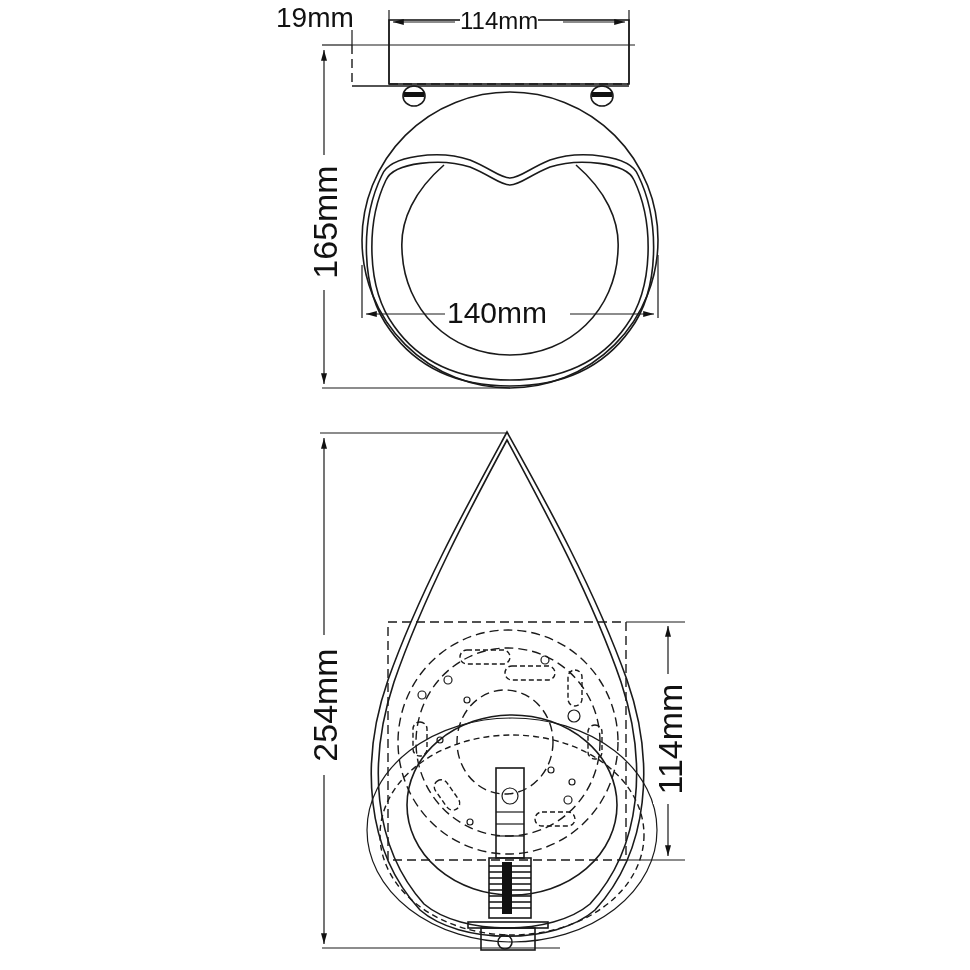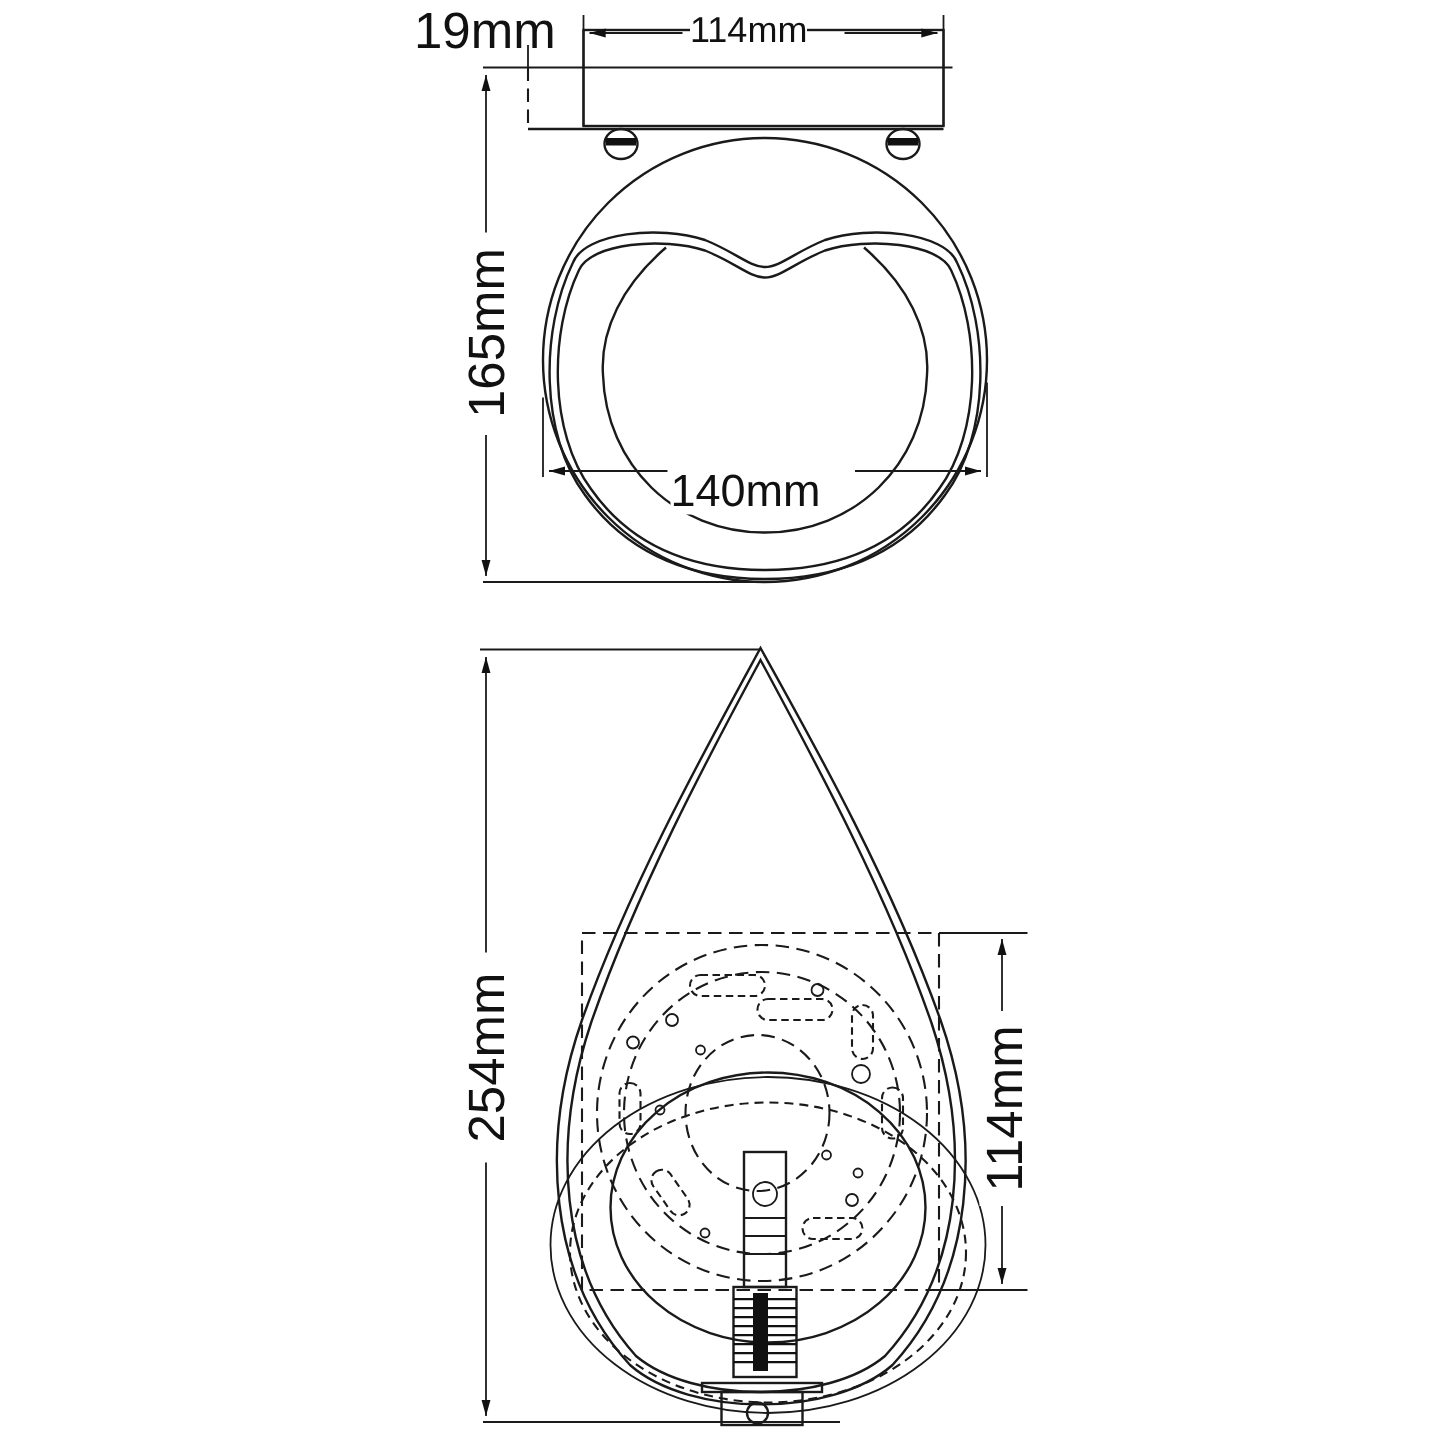--- a/index.html
+++ b/index.html
@@ -129,18 +129,18 @@
     <line x1="324" y1="640" x2="324" y2="438" class="thin" marker-end="url(#arr)"></line>
     <line x1="324" y1="770" x2="324" y2="944" class="thin" marker-end="url(#arr)"></line>
 
     <line x1="626" y1="622" x2="685" y2="622" class="thin"></line>
     <line x1="626" y1="860" x2="685" y2="860" class="thin"></line>
     <line x1="668" y1="680" x2="668" y2="626" class="thin" marker-end="url(#arr)"></line>
     <line x1="668" y1="800" x2="668" y2="856" class="thin" marker-end="url(#arr)"></line>
   </g>
 </svg>
 
-<div class="lbl" style="left:276px; top:4px; font-size:34px; background:transparent;">19mm</div>
+<div class="lbl" style="left:276px; top:4px; font-size:28px; background:transparent;">19mm</div>
 <div class="lbl" style="left:460px; top:9px; font-size:24px;">114mm</div>
 <div class="lbl" style="left:260px; top:205px; font-size:34px; transform:rotate(-90deg); transform-origin:center; width:130px; text-align:center;">165mm</div>
-<div class="lbl" style="left:447px; top:313px; font-size:30px;">140mm</div>
+<div class="lbl" style="left:447px; top:298px; font-size:30px;">140mm</div>
 <div class="lbl" style="left:255px; top:688px; font-size:34px; transform:rotate(-90deg); transform-origin:center; width:140px; text-align:center;">254mm</div>
 <div class="lbl" style="left:605px; top:722px; font-size:34px; transform:rotate(-90deg); transform-origin:center; width:130px; text-align:center;">114mm</div>
 
 </body></html>

